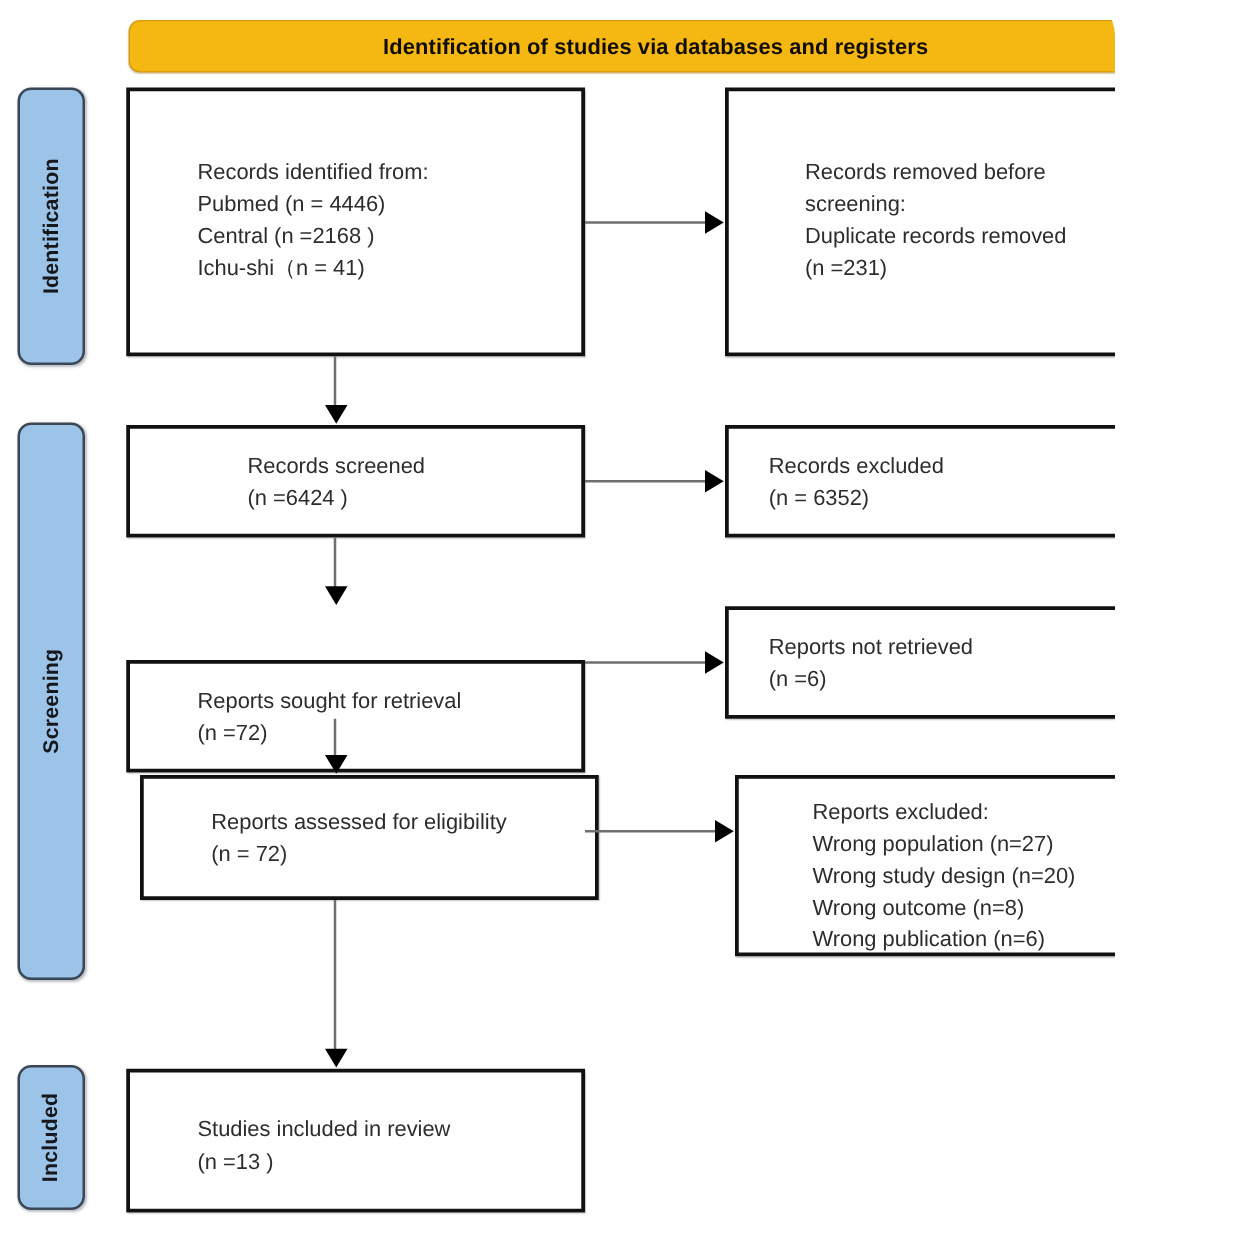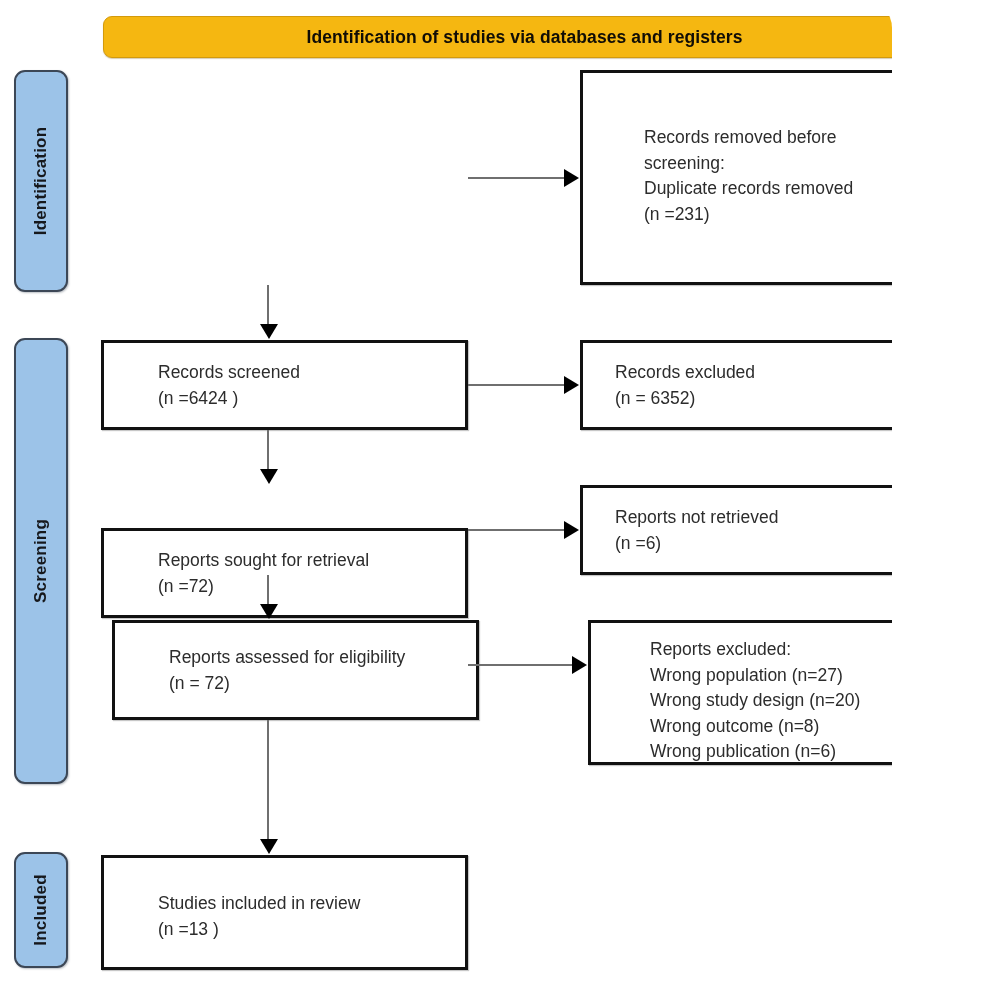--- a/index.html
+++ b/index.html
@@ -87,21 +87,21 @@
     line-height: 25.5px;
     color: #2c2c2c;
     white-space: pre-line;
   }
 
   
   #box-identified   { left: 101px; top: 70px;  width: 367px; height: 215px; }
   #box-identified   .box-text { top: 52px;  padding-left: 54px; }
 
   #box-screened     { left: 101px; top: 340px; width: 367px; height: 90px; }
-  #box-screened     .box-text { top: 17px;  padding-left: 54px; }
+  #box-screened     .box-text { top: 17px;  padding-left: 54px; margin-left: 40px; }
 
   #box-sought       { left: 101px; top: 485px; width: 367px; height: 90px; margin-top: 43px; }
   #box-sought       .box-text { top: 17px;  padding-left: 54px; }
 
   #box-assessed     { left: 112px; top: 620px; width: 367px; height: 100px; }
   #box-assessed     .box-text { top: 22px;  padding-left: 54px; }
 
   #box-included     { left: 101px; top: 855px; width: 367px; height: 115px; }
   #box-included     .box-text { top: 33px;  padding-left: 54px; }
 
@@ -175,20 +175,26 @@
   <div class="stage" id="stage-identification">
     <span class="stage-text">Identification</span>
   </div>
   <div class="stage" id="stage-screening">
     <span class="stage-text">Screening</span>
   </div>
   <div class="stage" id="stage-included">
     <span class="stage-text">Included</span>
   </div>
 
+  <div class="box" id="box-identified">
+    <div class="box-text">Records identified from:
+Pubmed (n = 4446)
+Central (n =2168 )
+Ichu-shi（n = 41)</div>
+  </div>
   <div class="box" id="box-removed">
     <div class="box-text">Records removed before
 screening:
 Duplicate records removed
 (n =231)</div>
   </div>
 
   <div class="box" id="box-screened">
     <div class="box-text">Records screened
 (n =6424 )</div>

